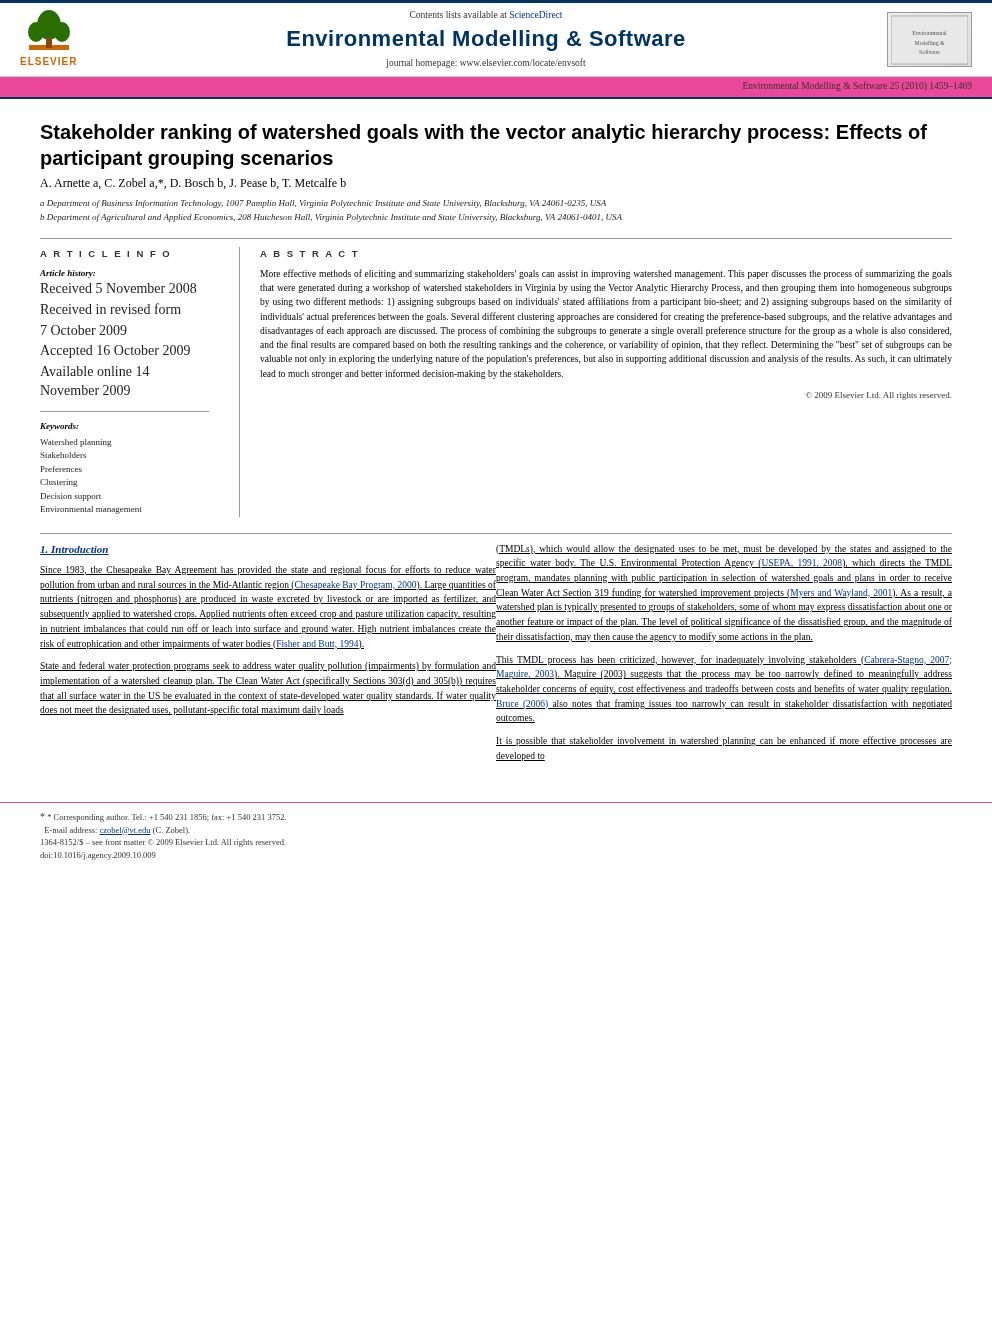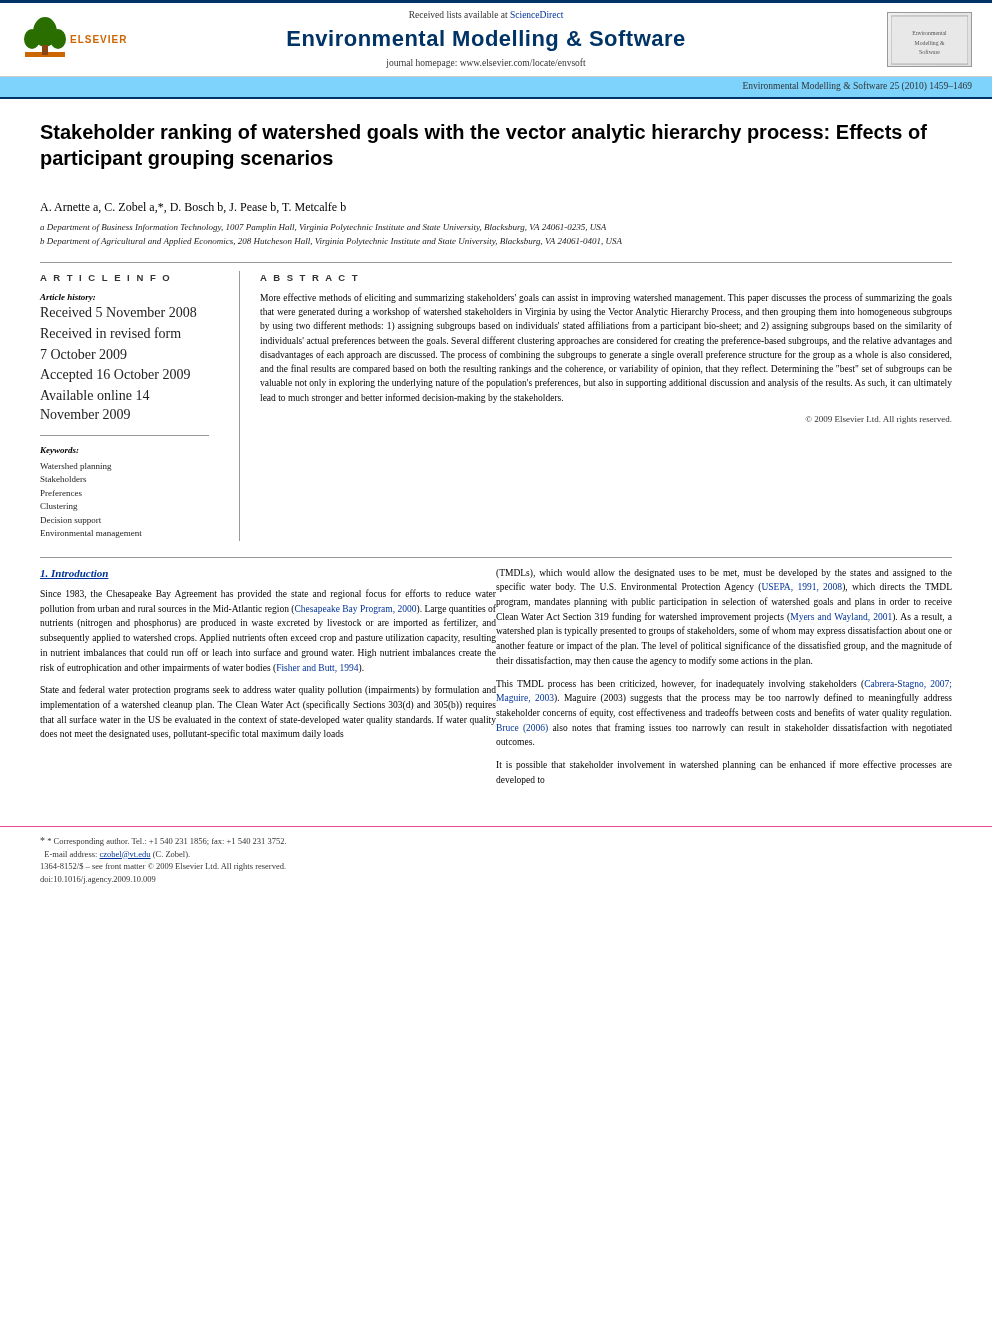--- a/index.html
+++ b/index.html
@@ -58,21 +58,21 @@
 
     .elsevier-logo-box {
       width: 80px;
       display: flex;
       align-items: center;
       justify-content: flex-start;
     }
 
     .elsevier-logo {
       display: flex;
-      flex-direction: row;
+      flex-direction: column;
       align-items: center;
     }
     .elsevier-tree {
       width: 50px;
       height: 45px;
     }
     .elsevier-label {
       font-size: 10px;
       font-weight: bold;
       color: #cc6600;
@@ -96,40 +96,40 @@
       align-items: center;
       justify-content: center;
       font-size: 7px;
       color: #555;
       text-align: center;
       padding: 3px;
     }
 
     
     .journal-info-bar {
-      background: #7dd3fc;
+      background: #ec4899;
       border-bottom: 2px solid #003366;
       padding: 3px 20px;
       font-size: 9.5px;
       color: #333;
       text-align: right;
     }
 
     
     .main-content {
       padding: 20px 40px 20px 40px;
     }
 
     
     .article-title {
       font-size: 20px;
       font-weight: bold;
       color: #000;
       line-height: 1.3;
-      margin-bottom: 28px;
+      margin-bottom: 4px;
       font-family: Arial, sans-serif;
     }
 
     
     .authors {
       font-size: 12px;
       margin-bottom: 6px;
       color: #000;
     }
 
@@ -228,20 +228,21 @@
       font-size: 9px;
       text-align: right;
       margin-top: 8px;
       color: #333;
     }
 
     
     .body-two-col {
       display: flex;
       margin-top: 4px;
+      text-decoration: underline;
     }
 
     .body-left {
       flex: 1;
     }
 
     .body-right {
       flex: 1;
     }
 
@@ -305,21 +306,21 @@
           <ellipse cx="12" cy="22" rx="8" ry="10" fill="#2a6e00"></ellipse>
           <ellipse cx="38" cy="22" rx="8" ry="10" fill="#2a6e00"></ellipse>
           <rect x="22" y="28" width="6" height="10" fill="#8B4513"></rect>
         </svg>
         <span class="elsevier-label">ELSEVIER</span>
       </div>
     </div>
 
     <div class="journal-header-center">
       <div class="contents-line">
-        <span>Received lists available at</span>
+        <span>Contents lists available at</span>
         <a href="#" style="color:#003399;margin-top:20px;">ScienceDirect</a>
       </div>
       <div class="journal-title-main">Environmental Modelling &amp; Software</div>
       <div class="journal-homepage">
         <span>journal homepage: www.elsevier.com/locate/envsoft</span>
       </div>
     </div>
 
     <div class="right-logo-box">
       <div class="right-logo-img">

